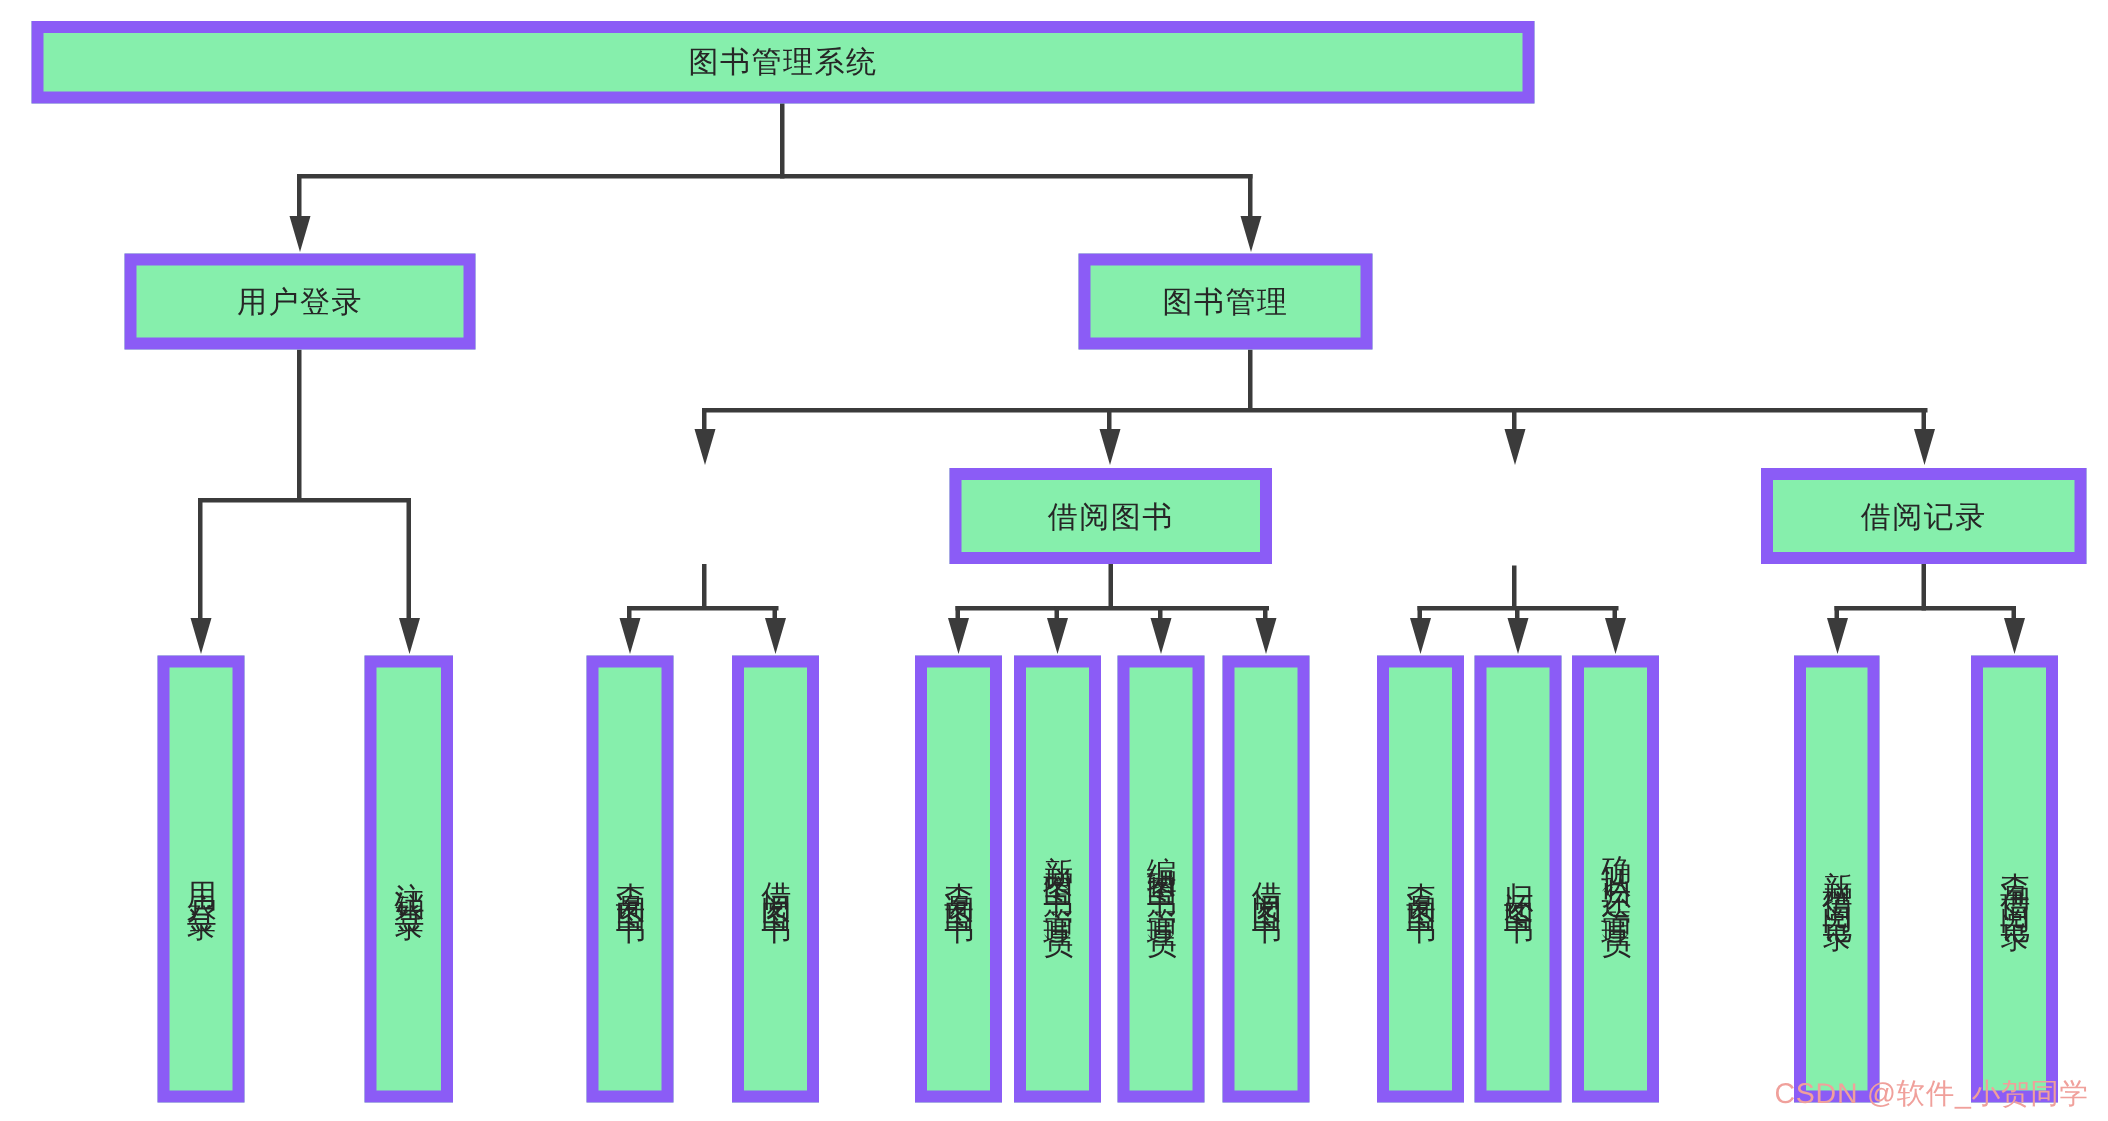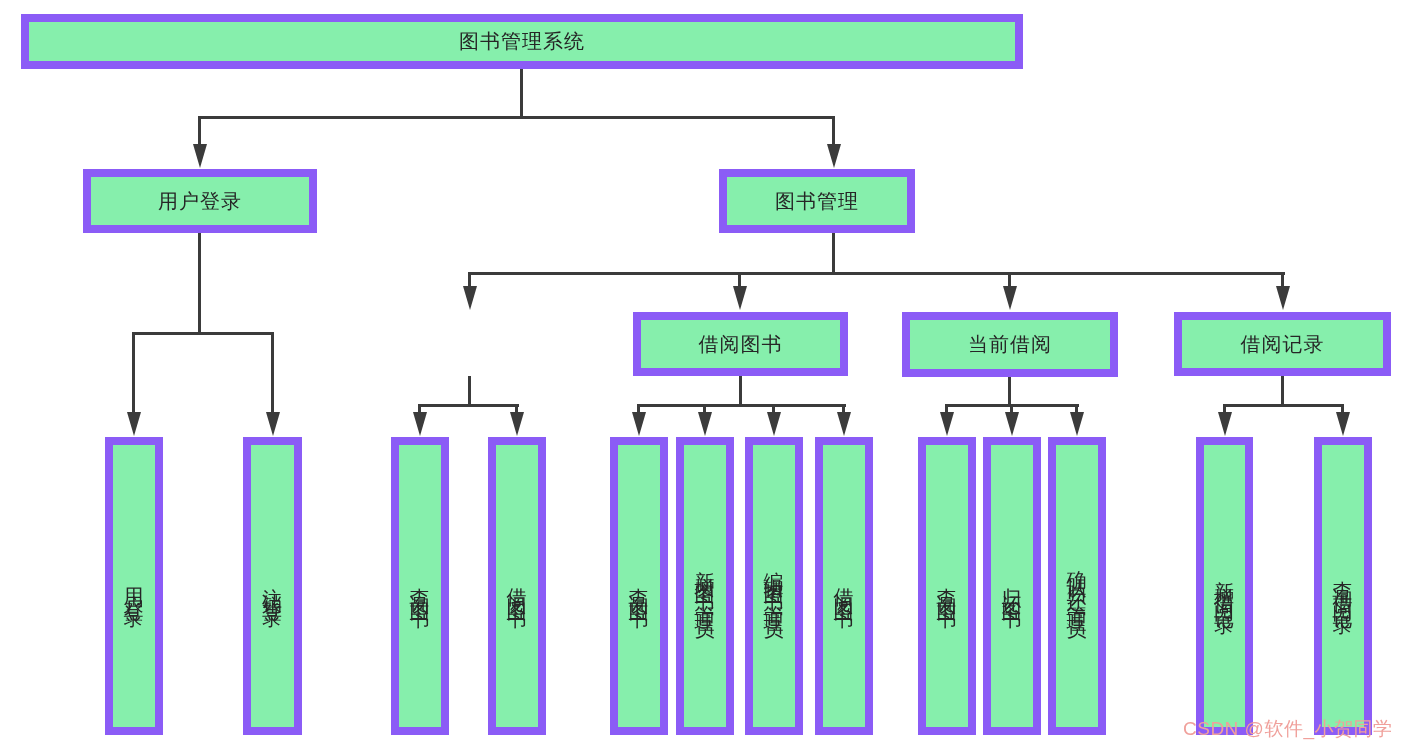--- a/index.html
+++ b/index.html
@@ -125,23 +125,20 @@
     </div>
     <div class="node" style="left: 83px; top: 169px; width: 234px; height: 64px;">
       <span class="lbl">用户登录</span>
     </div>
     <div class="node" style="left: 719px; top: 169px; width: 196px; height: 64px;">
       <span class="lbl">图书管理</span>
     </div>
     <div class="node" style="left: 633px; top: 312px; width: 215px; height: 64px;">
       <span class="lbl">借阅图书</span>
     </div>
-    <div class="node" style="left: 902px; top: 312px; width: 216px; height: 65px;">
-      <span class="lbl">当前借阅</span>
-    </div>
     <div class="node" style="left: 1174px; top: 312px; width: 217px; height: 64px;">
       <span class="lbl">借阅记录</span>
     </div>
     <div class="node vert" style="left: 105px; top: 437px; width: 58px; height: 298px;">
       <span class="lbl">用户登录</span>
     </div>
     <div class="node vert" style="left: 243px; top: 437px; width: 59px; height: 298px;">
       <span class="lbl">注销登录</span>
     </div>
     <div class="node vert" style="left: 391px; top: 437px; width: 58px; height: 298px;">

